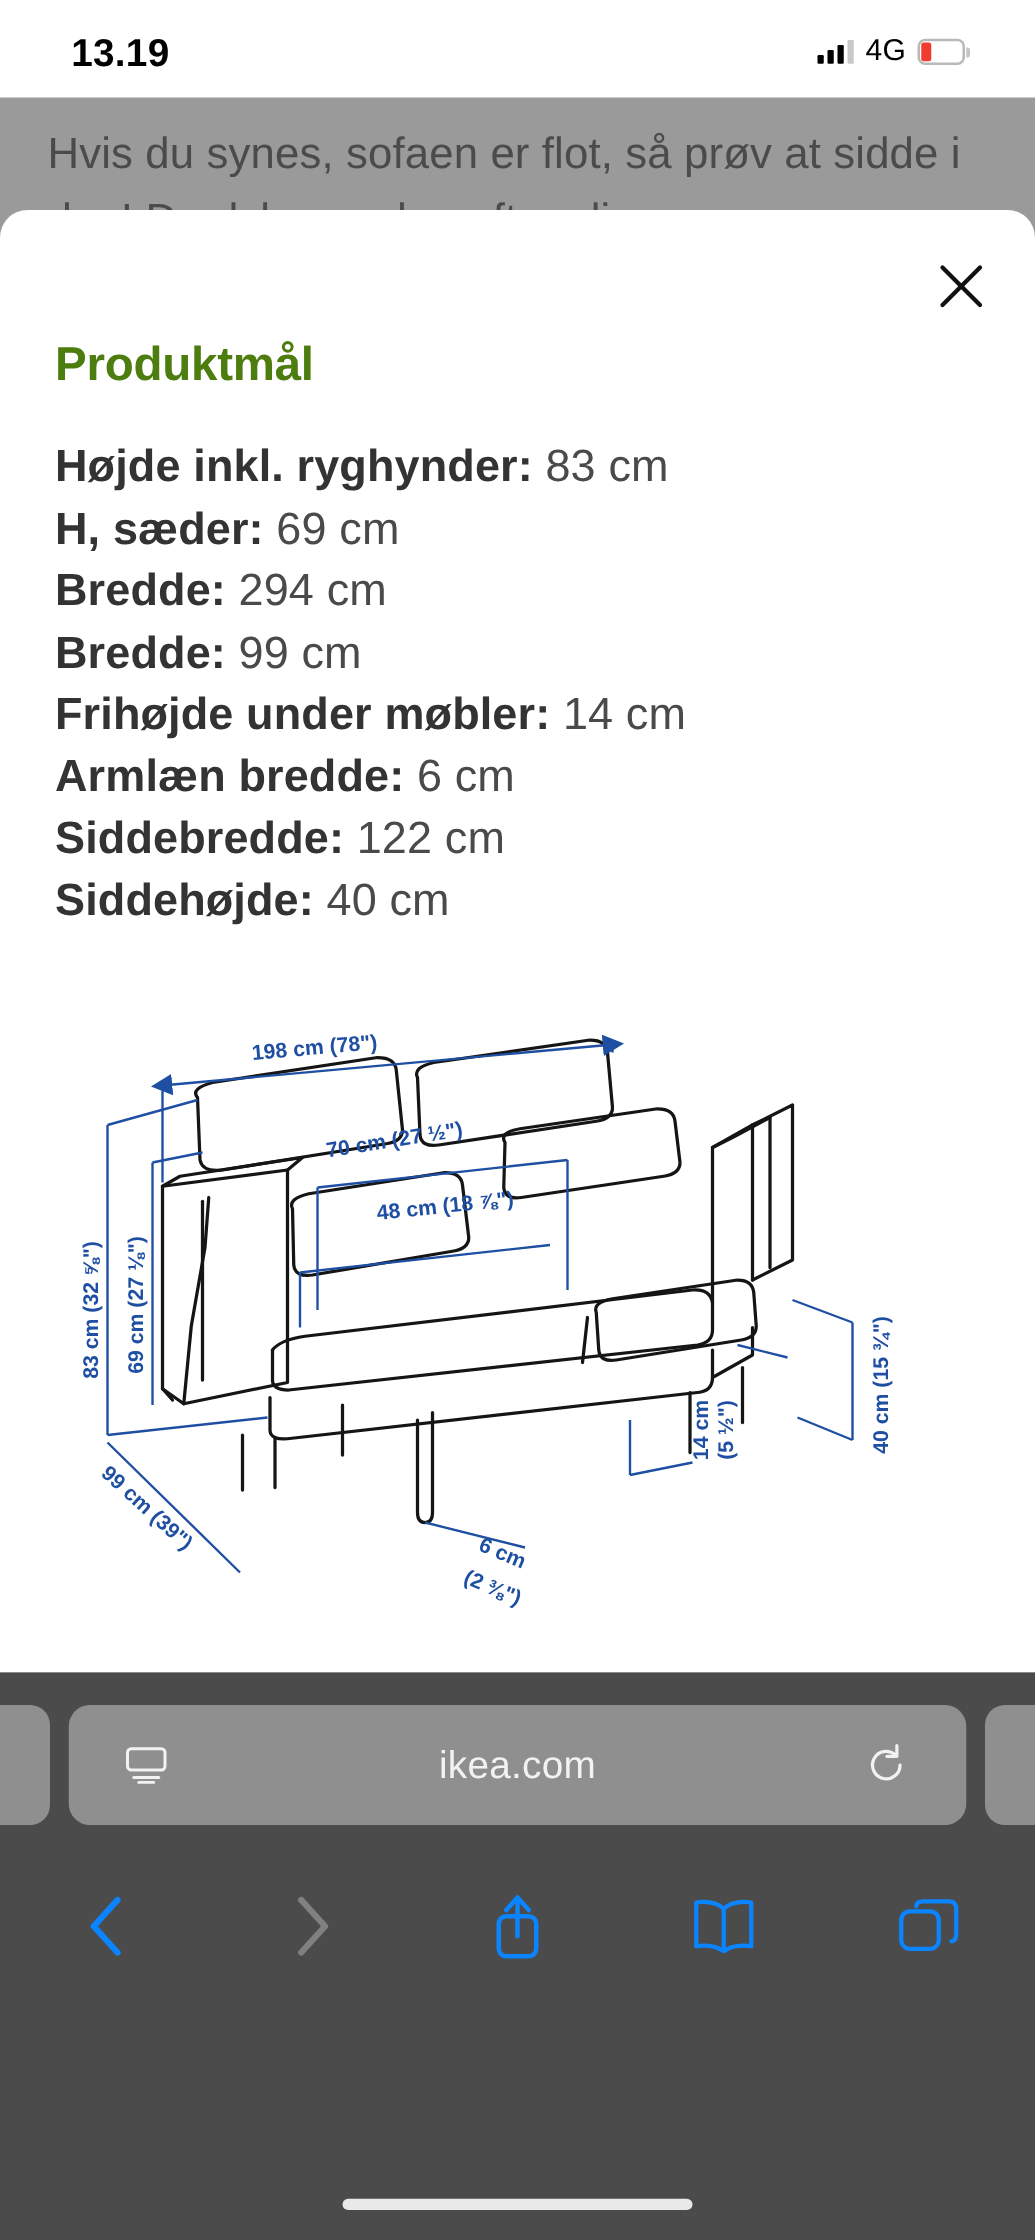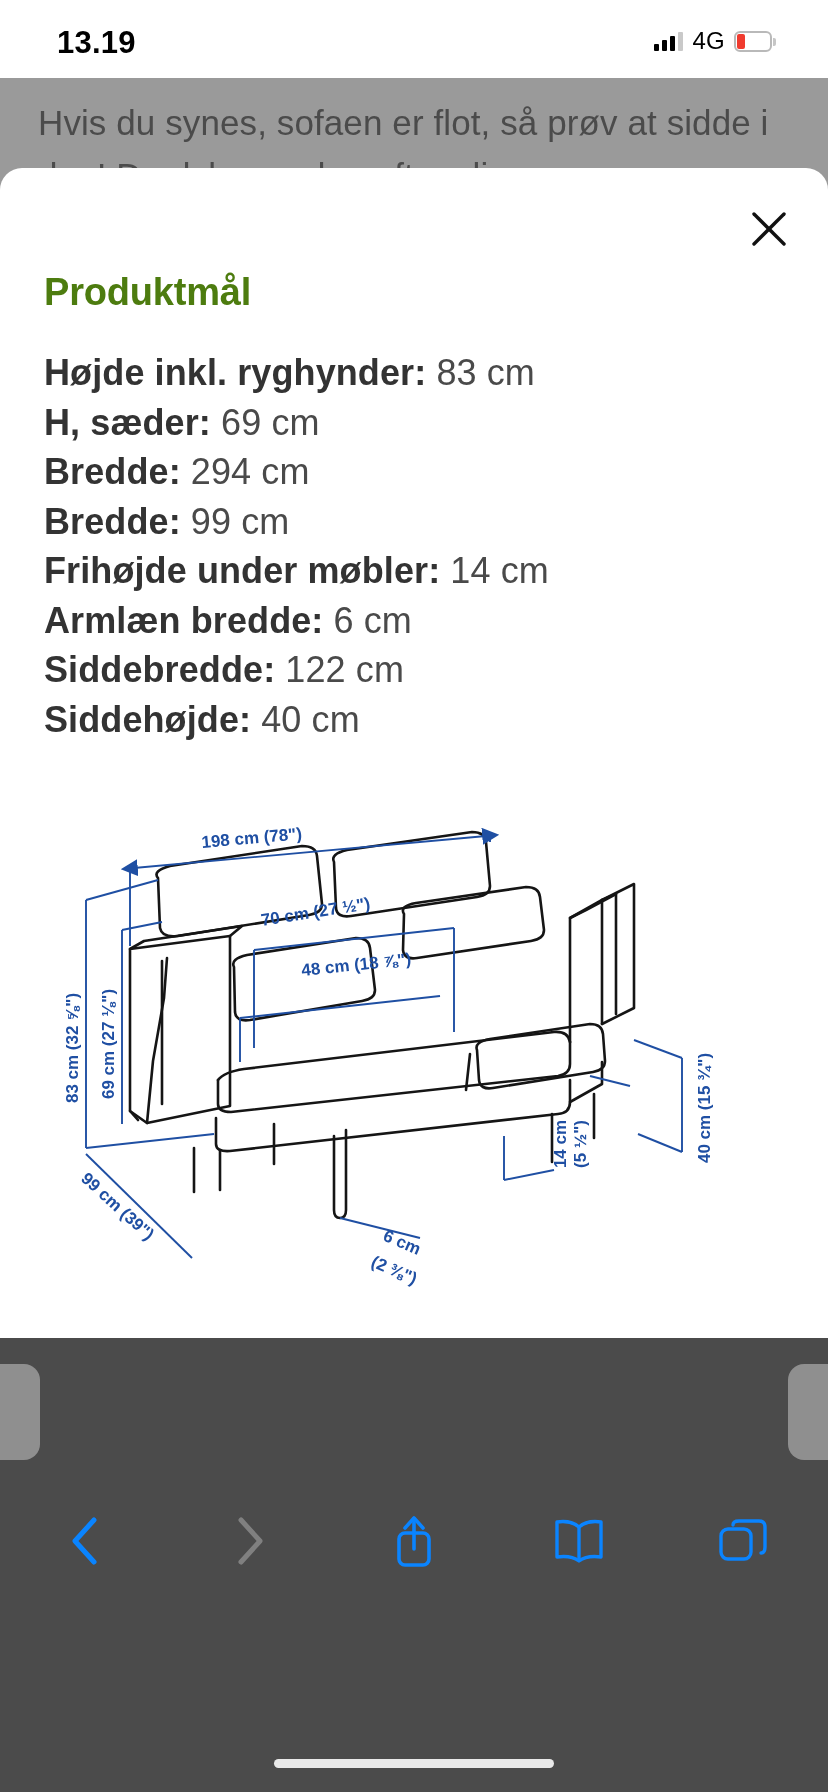--- a/index.html
+++ b/index.html
@@ -309,20 +309,36 @@
       </svg>
     </div>
   </div>
 
   <div id="browser-chrome">
 
     <div id="tabstrip">
       <div class="tab-peek left"></div>
       <div class="tab-peek right"></div>
 
+      <div id="addressbar">
+        <span id="reader-icon">
+          <svg width="34" height="30" viewBox="0 0 34 30">
+            <rect x="2" y="2" width="30" height="17" rx="3" fill="none" stroke="#f2f2f2" stroke-width="2.4"></rect>
+            <line x1="7" y1="25" x2="27" y2="25" stroke="#f2f2f2" stroke-width="2.4" stroke-linecap="round"></line>
+            <line x1="11" y1="29" x2="23" y2="29" stroke="#f2f2f2" stroke-width="2.4" stroke-linecap="round"></line>
+          </svg>
+        </span>
+        <span id="domain-label">ikea.com</span>
+        <span id="reload-icon">
+          <svg width="34" height="34" viewBox="0 0 34 34">
+            <path d="M28 17 A11 11 0 1 1 24 8.6" fill="none" stroke="#f2f2f2" stroke-width="2.6" stroke-linecap="round"></path>
+            <path d="M25.5 1.5 L25.5 10 L17.5 10" fill="none" stroke="#f2f2f2" stroke-width="2.6" stroke-linecap="round" stroke-linejoin="round"></path>
+          </svg>
+        </span>
+      </div>
     </div>
 
     <div id="toolbar">
       <button class="tb-btn" aria-label="Back">
         <svg width="38" height="52" viewBox="0 0 38 52">
           <path d="M28 5 L9 26 L28 47" fill="none" stroke="#0a84ff" stroke-width="5" stroke-linecap="round" stroke-linejoin="round"></path>
         </svg>
       </button>
 
       <button class="tb-btn dim" aria-label="Forward">

